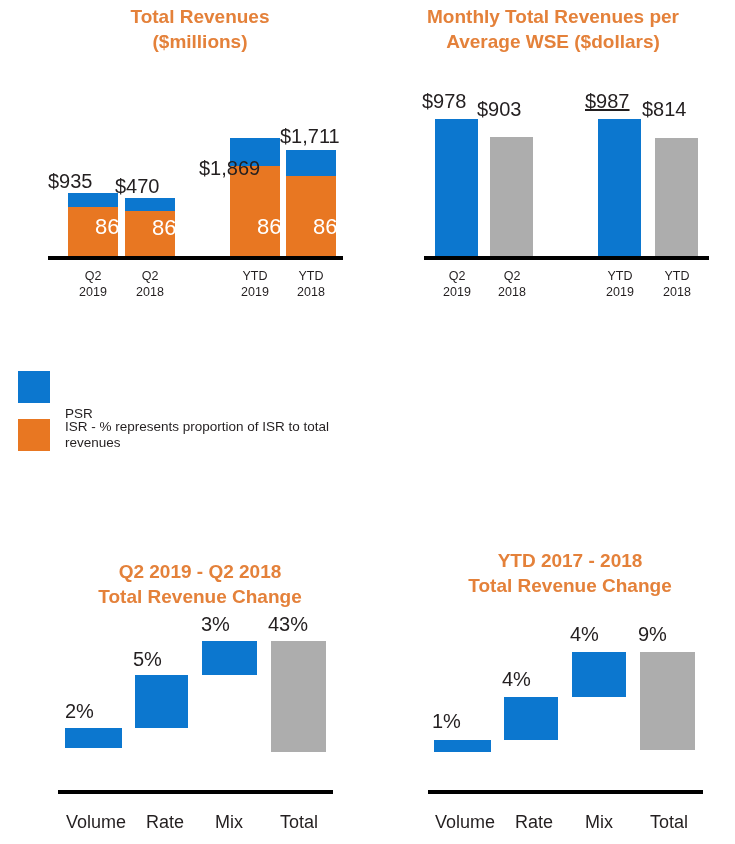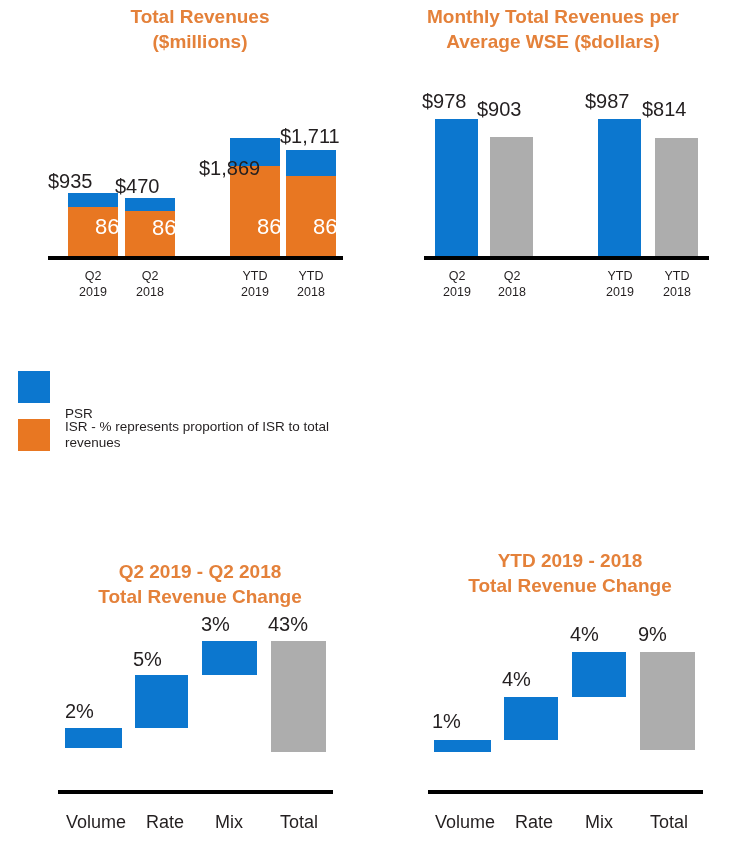--- a/index.html
+++ b/index.html
@@ -117,21 +117,21 @@
 
   <div class="plot">
 
     <div class="bar bar-blue" style="left:435px;top:119px;width:43px;height:137px;"></div>
     <div class="val-label" style="left:422px;top:90px;width:70px;">$978</div>
 
     <div class="bar bar-gray" style="left:490px;top:137px;width:43px;height:119px;"></div>
     <div class="val-label" style="left:477px;top:98px;width:70px;">$903</div>
 
     <div class="bar bar-blue" style="left:598px;top:119px;width:43px;height:137px;"></div>
-    <div class="val-label" style="left:585px;top:90px;width:70px;">$987</div>
+    <div class="val-label" style="left:585px;top:90px;width:70px;text-decoration:underline;">$987</div>
 
     <div class="bar bar-gray" style="left:655px;top:138px;width:43px;height:118px;"></div>
     <div class="val-label" style="left:642px;top:98px;width:70px;">$814</div>
 
     <div class="axis-line" style="left:424px;top:256px;width:285px;height:4px;"></div>
 
     <div class="cat-label" style="left:427px;top:268px;width:60px;">Q2
 2019</div>
     <div class="cat-label" style="left:482px;top:268px;width:60px;">Q2
 2018</div>
@@ -176,21 +176,21 @@
 
     <div class="wf-cat" style="left:58px;top:812px;width:76px;">Volume</div>
     <div class="wf-cat" style="left:134px;top:812px;width:62px;">Rate</div>
     <div class="wf-cat" style="left:198px;top:812px;width:62px;">Mix</div>
     <div class="wf-cat" style="left:266px;top:812px;width:66px;">Total</div>
   </div>
 </div>
 
 <div class="panel">
 
-  <div class="chart-title" style="left:425px;top:548px;width:290px;">YTD 2019 - 2018
+  <div class="chart-title" style="left:425px;top:548px;width:290px;">YTD 2017 - 2018
 Total Revenue Change</div>
 
   <div class="plot">
 
     <div class="bar bar-blue" style="left:434px;top:740px;width:57px;height:12px;"></div>
     <div class="val-label" style="left:432px;top:710px;width:57px;">1%</div>
 
     <div class="bar bar-blue" style="left:504px;top:697px;width:54px;height:43px;"></div>
     <div class="val-label" style="left:502px;top:668px;width:57px;">4%</div>
 

